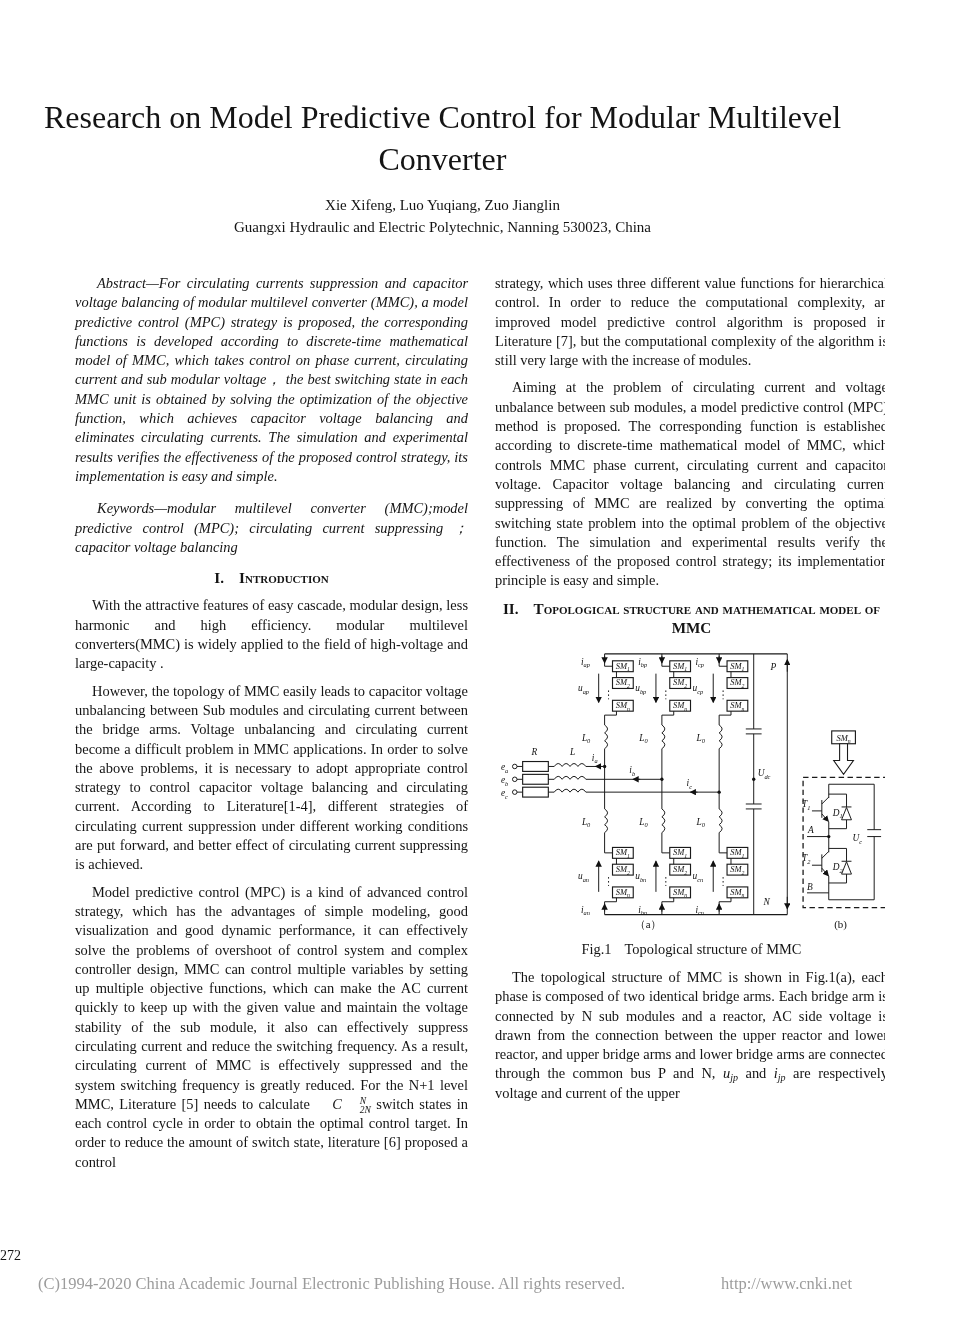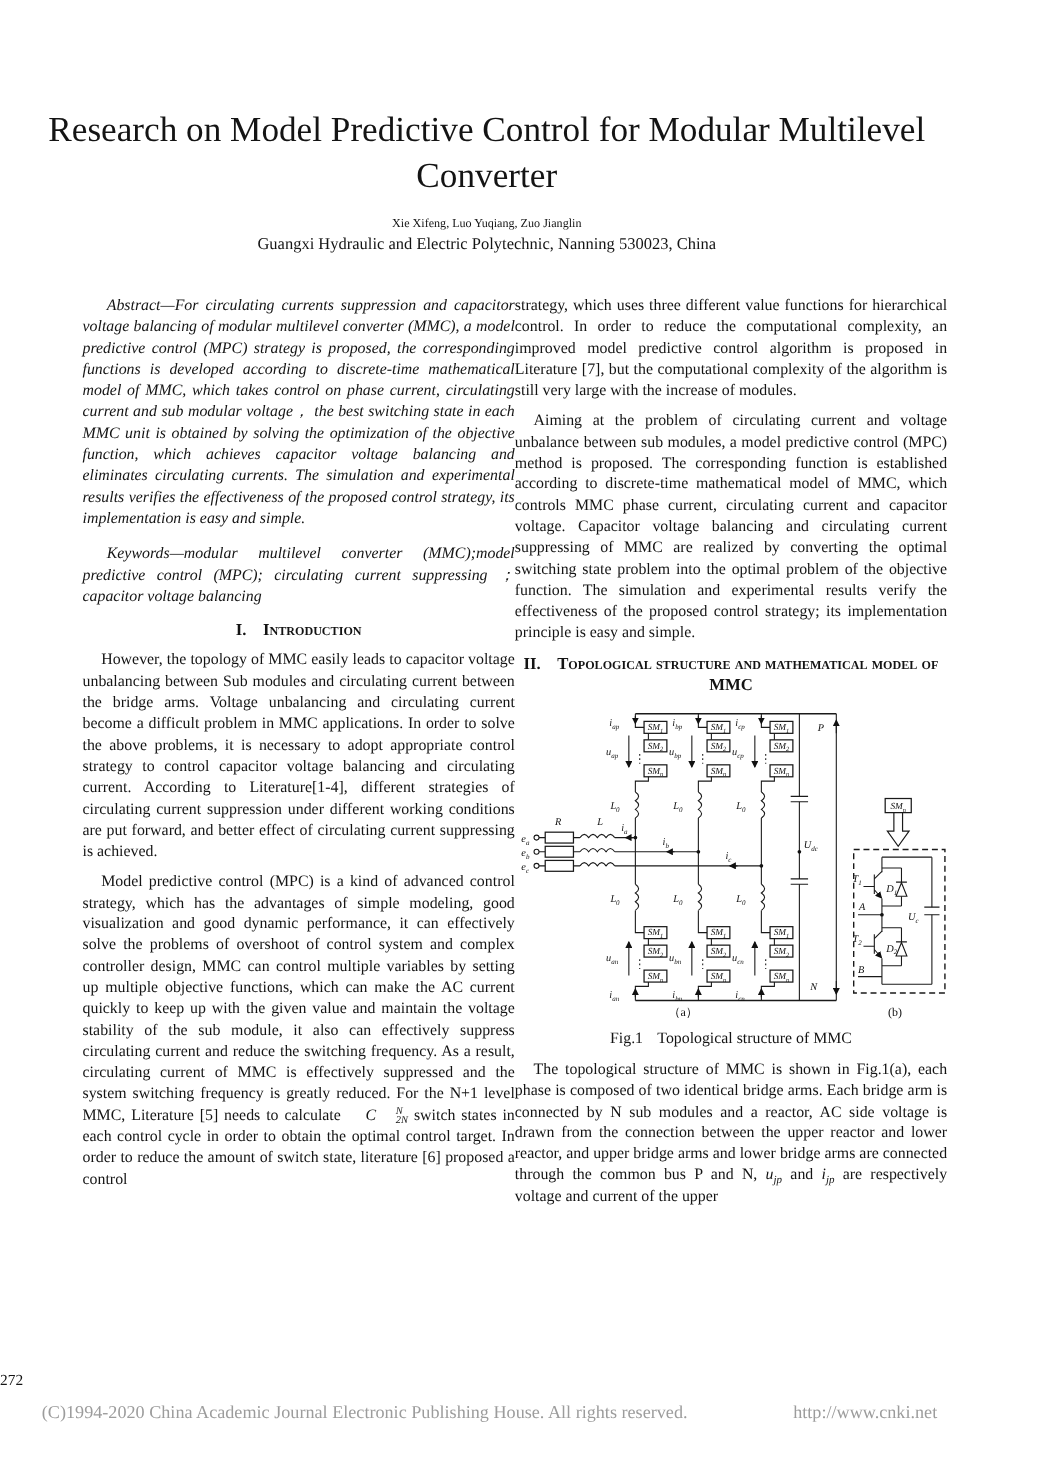--- a/index.html
+++ b/index.html
@@ -1,25 +1,25 @@
 <!DOCTYPE html>
 <html><head>
 <meta charset="utf-8">
 <style>
   html,body{margin:0;padding:0;background:#ffffff;}
   .page{width:885px;height:1336px;position:relative;background:#fff;
         font-family:"Liberation Serif",serif;color:#141414;overflow:hidden;}
   
   .hdr{padding-top:96px;text-align:center;}
   .title{font-size:32px;line-height:42px;font-weight:400;max-width:810px;margin:0 auto;}
-  .authors{margin-top:17px;font-size:11px;}
+  .authors{margin-top:17px;font-size:15px;}
   .affil{margin-top:5px;font-size:15px;}
   .emails{margin-top:4px;font-size:15px;}
   
-  .cols{display:flex;margin-top:38px;padding:0 72px 0 75px;}
+  .cols{display:flex;gap:27px;margin-top:38px;padding:0 72px 0 75px;}
   .col{width:393px;flex:none;font-size:14.45px;line-height:19.3px;text-align:justify;}
   .col p{margin:0 0 8px;text-indent:17px;}
   p.abstract,p.keywords{font-style:italic;text-indent:22px;}
   p.abstract{margin-bottom:13px;}
   p.keywords{margin-bottom:11px;}
   .sec{text-align:center;font-variant:small-caps;font-weight:700;font-size:15.2px;
        margin:8px 0 9px;text-indent:0;}
   .sec .num{margin-right:15px;}
   p.cont{text-indent:0;}
   
@@ -62,20 +62,21 @@
 
   <div class="cols">
 
     <div class="col">
       <p class="abstract"><span class="lead">Abstract—</span><span>For circulating currents suppression and capacitor voltage balancing of modular multilevel converter (MMC), a model predictive control (MPC) strategy is proposed, the corresponding functions is developed according to discrete-time mathematical model of MMC, which takes control on phase current, circulating current and sub modular voltage， the best switching state in each MMC unit is obtained by solving the optimization of the objective function, which achieves capacitor voltage balancing and eliminates circulating currents. The simulation and experimental results verifies the effectiveness of the proposed control strategy, its implementation is easy and simple.</span></p>
 
       <p class="keywords"><span class="lead">Keywords—</span><span>modular multilevel converter (MMC);model predictive control (MPC); circulating current suppressing ；capacitor voltage balancing</span></p>
 
       <h2 class="sec"><span class="num">I.</span><span>Introduction</span></h2>
 
+      <p>With the attractive features of easy cascade, modular design, less harmonic and high efficiency.  modular multilevel converters(MMC) is widely applied to the field of high-voltage and large-capacity .</p>
       <p>However, the topology of MMC easily leads to capacitor voltage unbalancing between Sub modules and circulating current between the bridge arms. Voltage unbalancing and circulating current become a difficult problem in MMC applications. In order to solve the above problems, it is necessary to adopt appropriate control strategy to control capacitor voltage balancing and circulating current. According to Literature[1-4], different strategies of circulating current suppression under different working conditions are put forward, and better effect  of circulating current suppressing is achieved.</p>
       <p><span>Model predictive control (MPC) is a kind of advanced control strategy, which has the advantages of simple modeling, good visualization and good dynamic performance, it can effectively solve the problems of overshoot of control system and complex controller design, MMC can control multiple variables by setting up multiple objective functions, which can make the AC current quickly to keep up with the given value and maintain the voltage stability of the sub module, it also can effectively suppress circulating current and reduce the switching frequency. As a result, circulating current of MMC is effectively suppressed and the system switching frequency is greatly reduced. For the N+1 level MMC, Literature [5] needs to calculate </span><span class="mstack">
             <span class="ivar">C</span>
             <span class="mscripts">
               <span>N</span>
               <span>2N</span>
             </span>
           </span><span> switch states in each control cycle in order to obtain the optimal control target. In order to reduce the amount of switch state, literature [6] proposed a control</span></p>
     </div>
 

